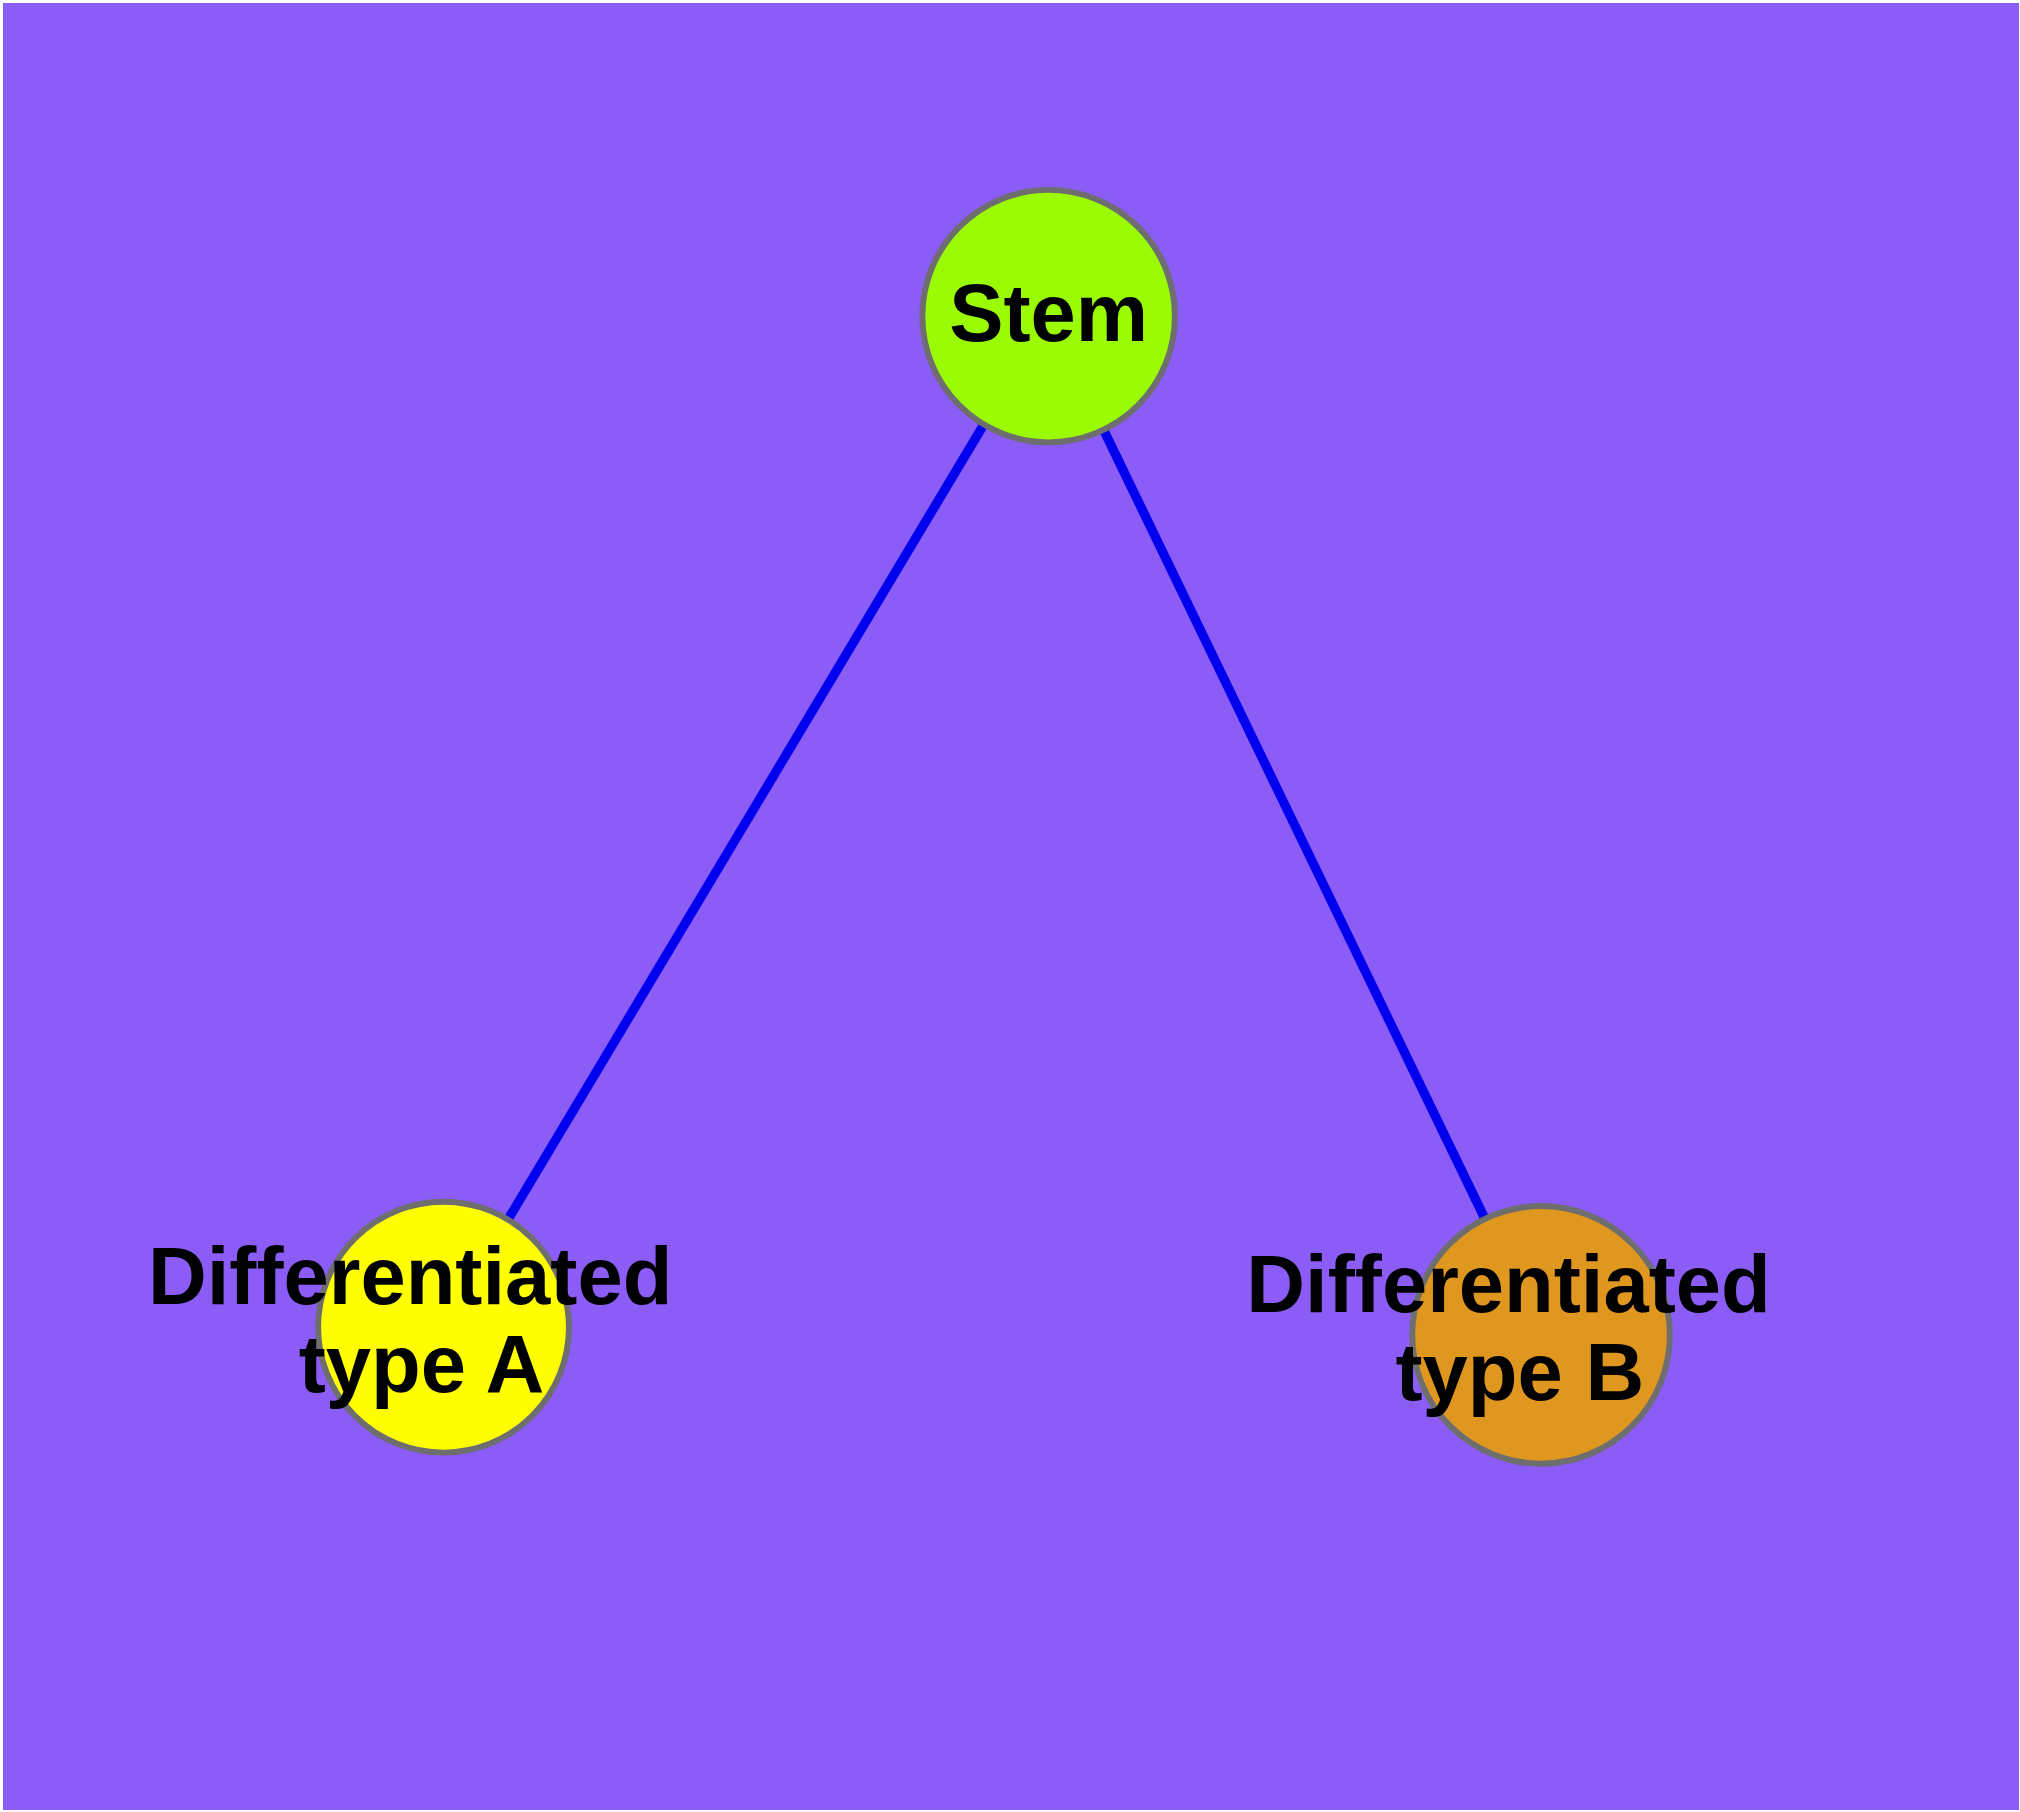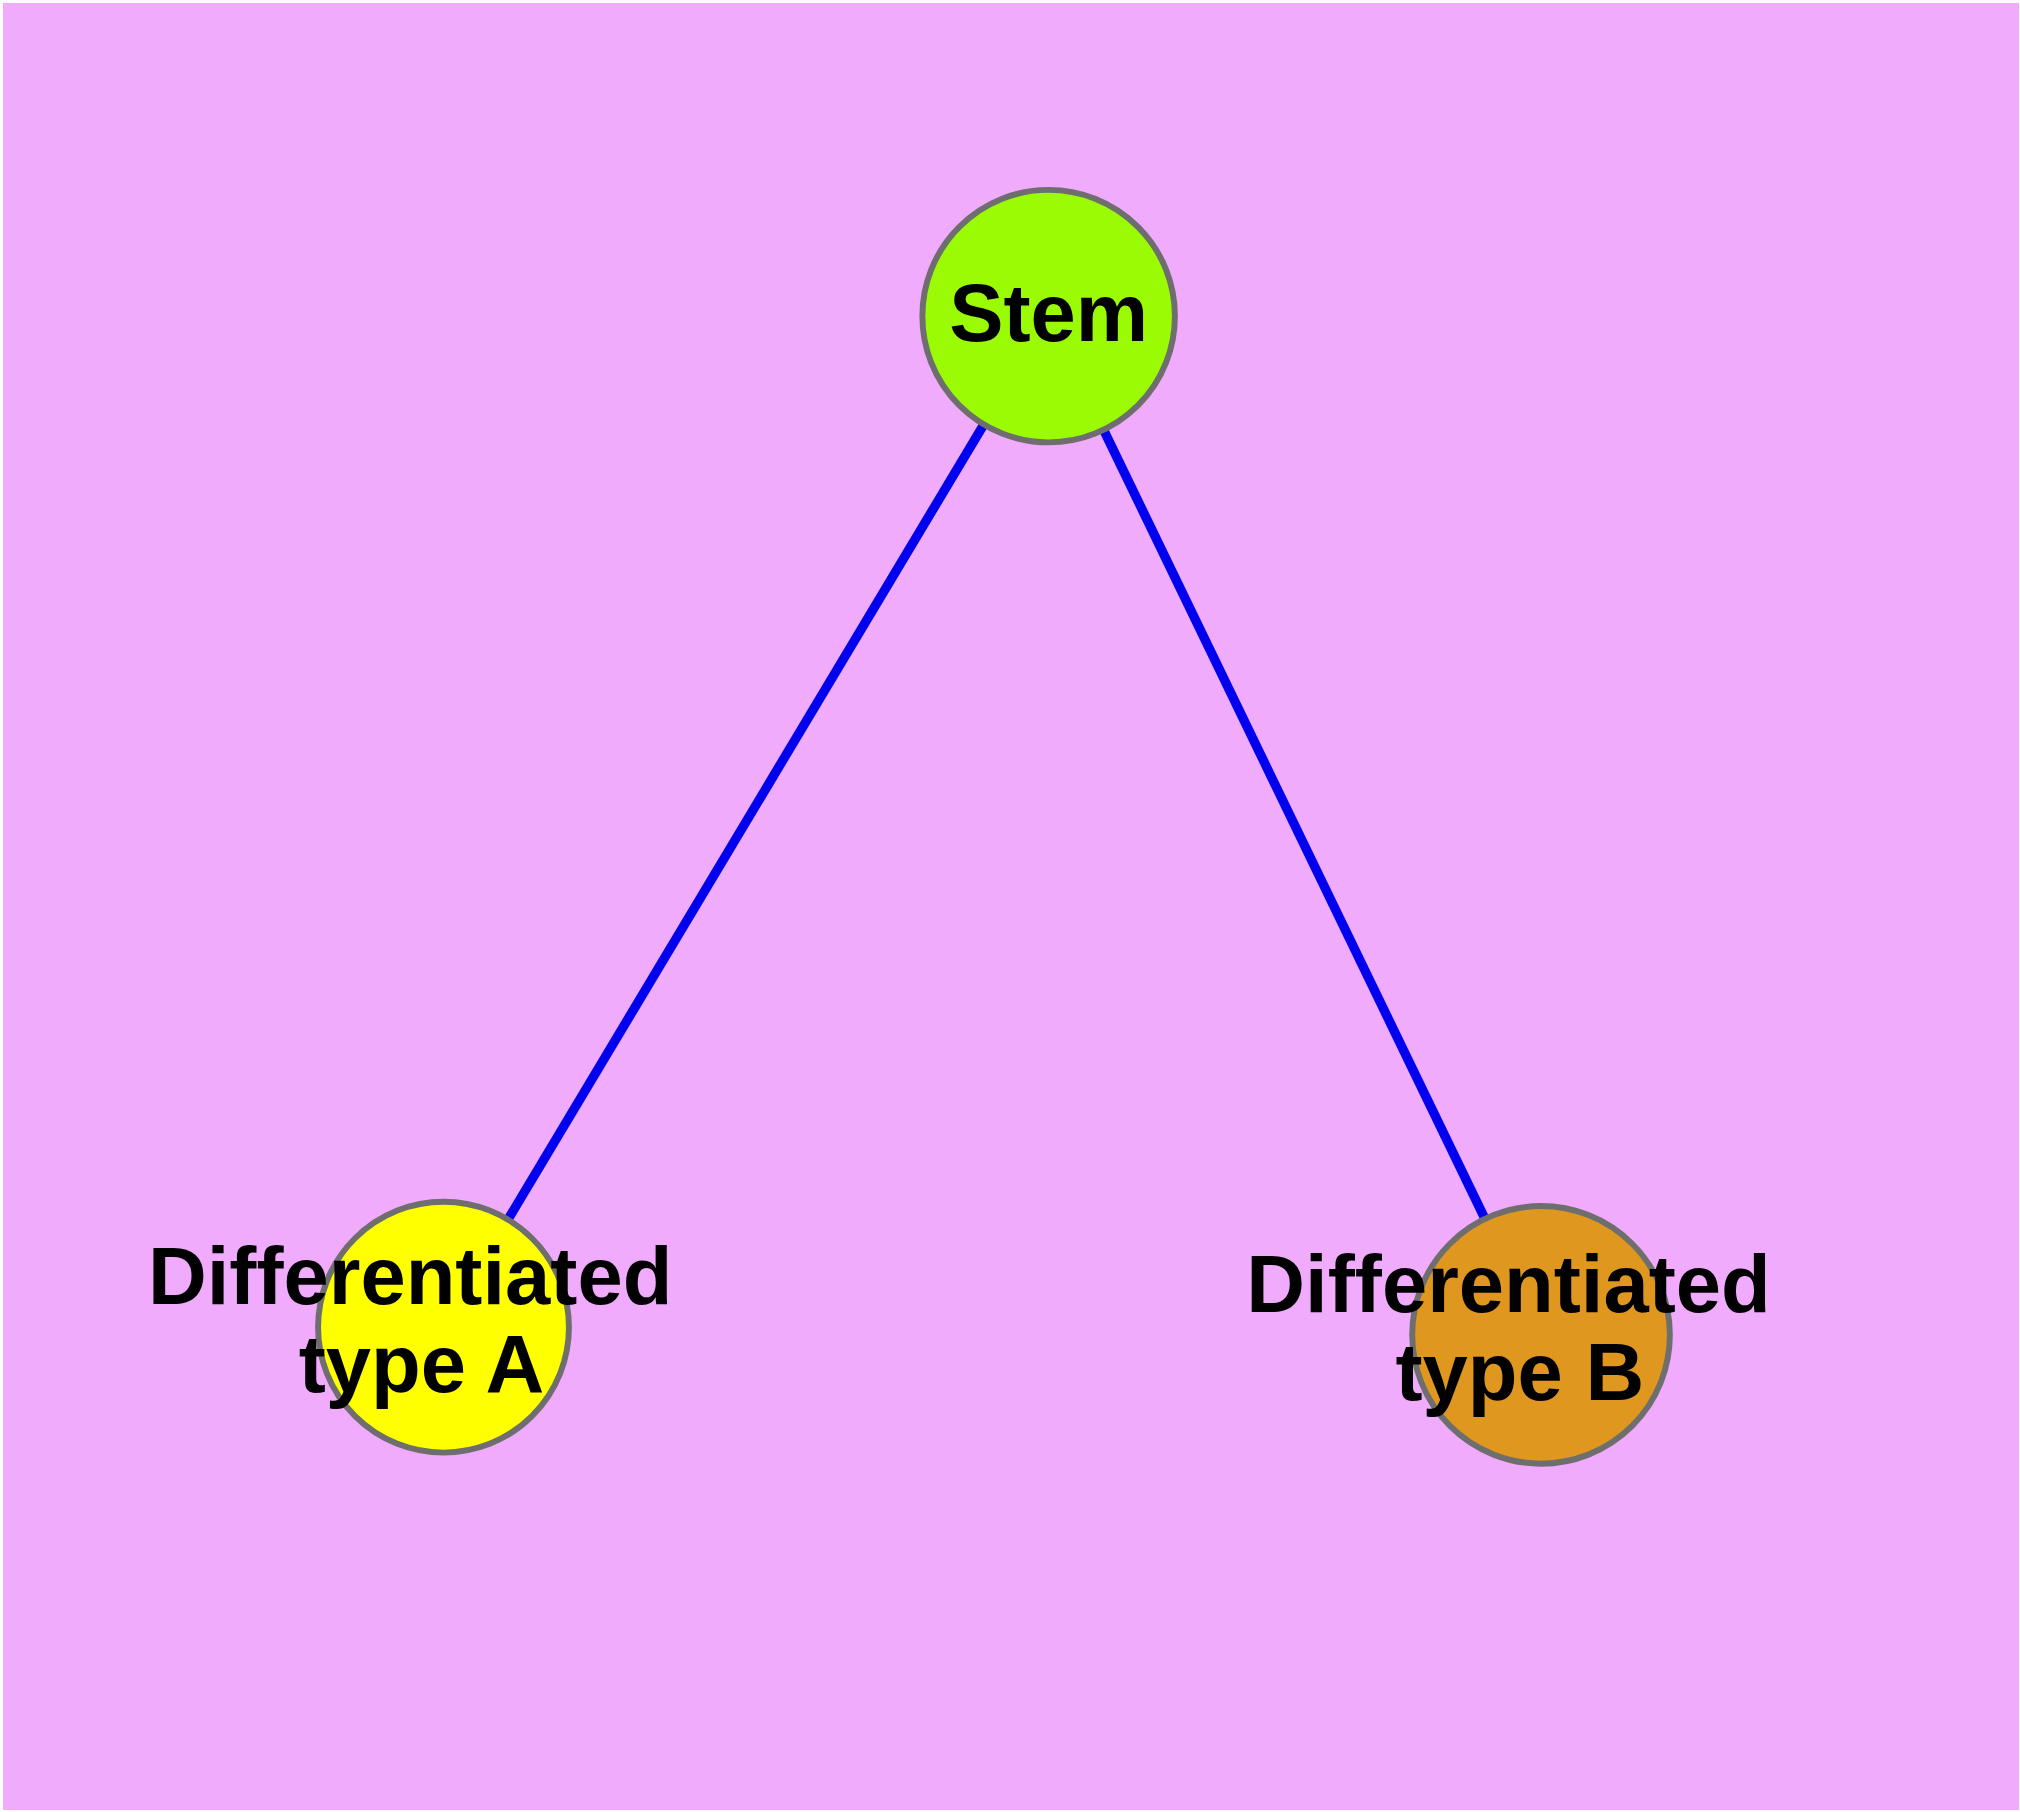--- a/index.html
+++ b/index.html
@@ -39,21 +39,21 @@
     pointer-events: none;
   }
   .frame-left   { left: 0;  top: 0; width: 2.5px;  height: 1812px; }
   .frame-top    { left: 0;  top: 0; width: 2021px; height: 2.5px; }
   .frame-right  { right: 0; top: 0; width: 2.5px;  height: 1812px; }
   .frame-bottom { left: 0;  bottom: 0; width: 2021px; height: 1.7px; }
 </style>
 </head>
 <body>
 
-<div id="stage" style="width: 2021px; height: 1812px; background: #f0abfc;">
+<div id="stage" style="width: 2021px; height: 1812px; background: #8b5cf6;">
 
   <svg id="graph-svg" viewBox="0 0 2384 2138">
 
     <g>
       <line id="edge0" x1="1237" y1="373" x2="523" y2="1566" stroke="#0000ee" stroke-width="11"></line>
       <line id="edge1" x1="1237" y1="373" x2="1818" y2="1575" stroke="#0000ee" stroke-width="11"></line>
     </g>
 
     <g>
 

